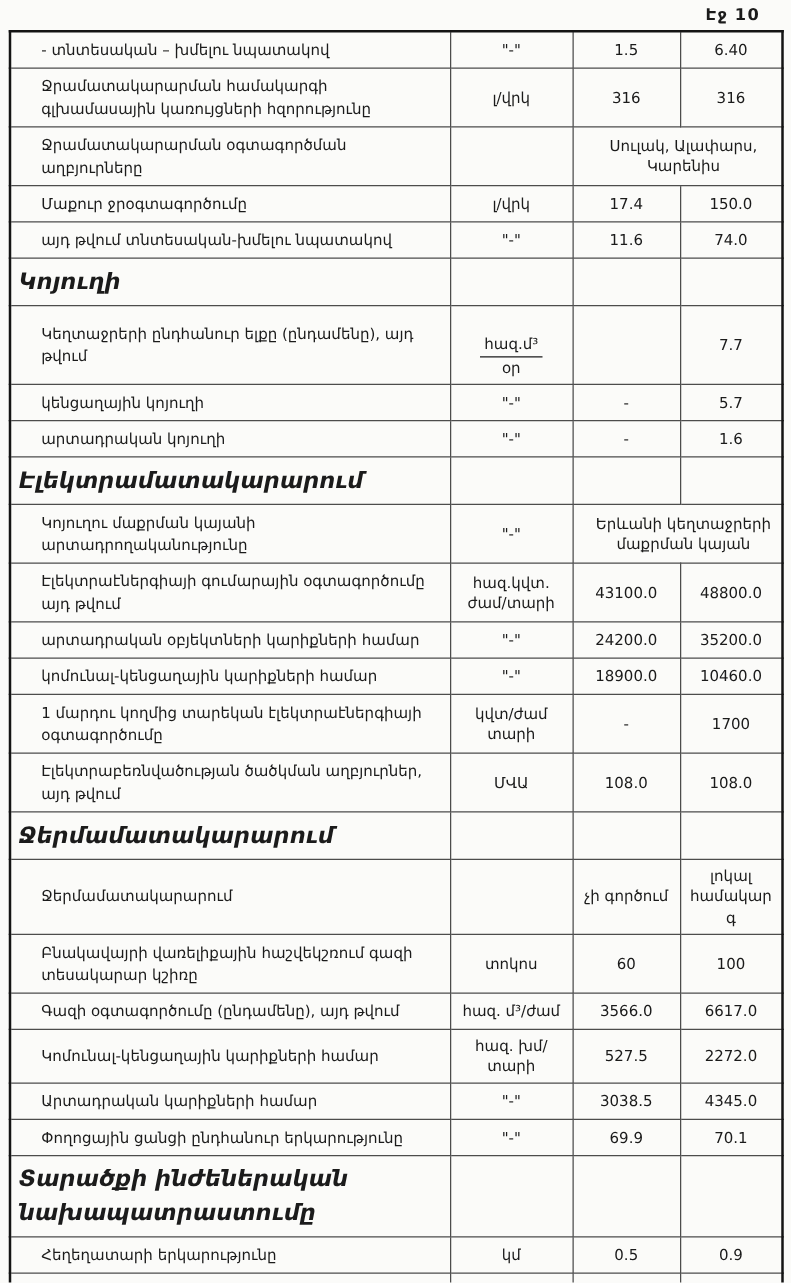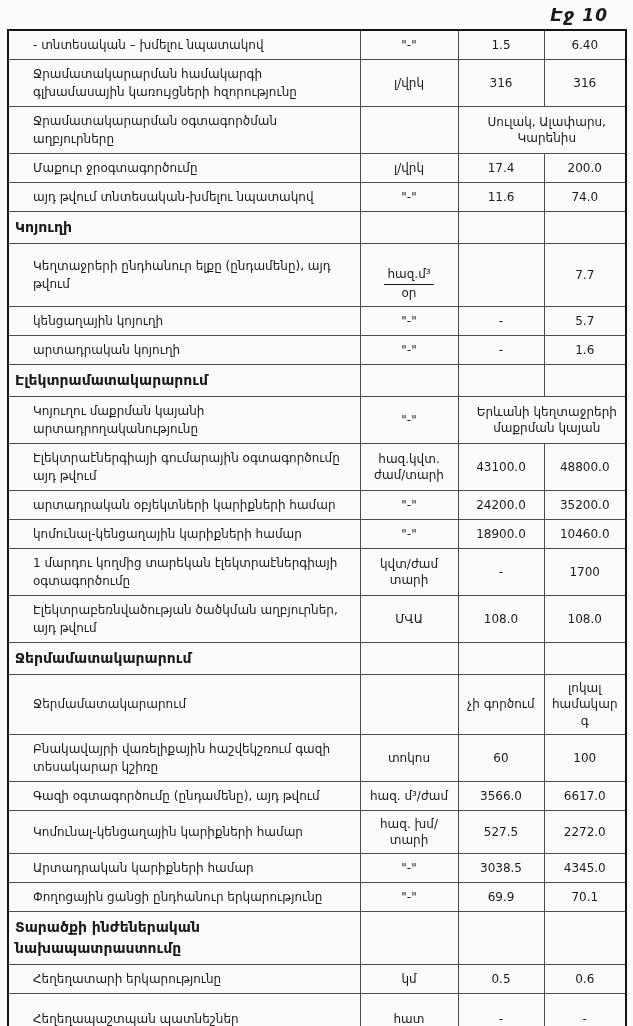--- a/index.html
+++ b/index.html
@@ -7,24 +7,23 @@
     width:633px;height:1026px;
     background:#fbfbf9;
     font-family:"DejaVu Sans",sans-serif;
     color:#1b1b1b;
     -webkit-font-smoothing:none;
   }
   .page{padding:2px 7px 0 7px;}
   .page-label{
     text-align:right;
     font-weight:bold;
-    font-size:17px;
+    font-size:13px;
     letter-spacing:1px;
     padding:3px 18px 4px 0;
-    font-style:italic;
   }
   table.doc{
     width:618px;
     border-collapse:collapse;
     table-layout:fixed;
     border:2px solid #141414;
   }
   col.c1{width:352px;}
   col.c2{width:98px;}
   col.c3{width:86px;}
@@ -39,21 +38,22 @@
   }
   td.c-ind{
     text-align:left;
     padding-left:24px;
     padding-right:10px;
     line-height:1.5;
   }
   td.c-ind.flush{padding-left:6px;}
   td.c-ind.heading{
     font-weight:bold;
-    font-size:14px;
+    font-style:italic;
+    font-size:18px;
   }
   td.c-unit,td.c-val,td.c-span{
     text-align:center;
     line-height:1.35;
   }
   td.c-span{padding-left:16px;padding-right:6px;}
   .frac{display:inline-block;text-align:center;line-height:1.3;}
   .frac .num{display:block;border-bottom:1px solid #1b1b1b;padding:0 3px 1px 3px;margin-top:18px;}
   .frac .den{display:block;padding-top:1px;}
   tr:last-child td{padding-top:16px;padding-bottom:16px;}
@@ -86,21 +86,21 @@
         </tr>
         <tr>
           <td class="c-ind">Ջրամատակարարման օգտագործման աղբյուրները</td>
           <td class="c-unit"></td>
           <td class="c-span" colspan="2">Սուլակ, Ալափարս, Կարենիս</td>
         </tr>
         <tr>
           <td class="c-ind">Մաքուր ջրօգտագործումը</td>
           <td class="c-unit">լ/վրկ</td>
           <td class="c-val">17.4</td>
-          <td class="c-val">200.0</td>
+          <td class="c-val">150.0</td>
         </tr>
         <tr>
           <td class="c-ind">այդ թվում տնտեսական-խմելու նպատակով</td>
           <td class="c-unit">"-"</td>
           <td class="c-val">11.6</td>
           <td class="c-val">74.0</td>
         </tr>
         <tr>
           <td class="c-ind heading flush">Կոյուղի</td>
           <td class="c-unit"></td>
@@ -211,21 +211,21 @@
         <tr>
           <td class="c-ind heading flush">Տարածքի ինժեներական նախապատրաստումը</td>
           <td class="c-unit"></td>
           <td class="c-val"></td>
           <td class="c-val"></td>
         </tr>
         <tr>
           <td class="c-ind">Հեղեղատարի երկարությունը</td>
           <td class="c-unit">կմ</td>
           <td class="c-val">0.5</td>
-          <td class="c-val">0.6</td>
+          <td class="c-val">0.9</td>
         </tr>
         <tr>
           <td class="c-ind">Հեղեղապաշտպան պատնեշներ</td>
           <td class="c-unit">հատ</td>
           <td class="c-val">-</td>
           <td class="c-val">-</td>
         </tr>
       </tbody>
   </table>
 </div>

